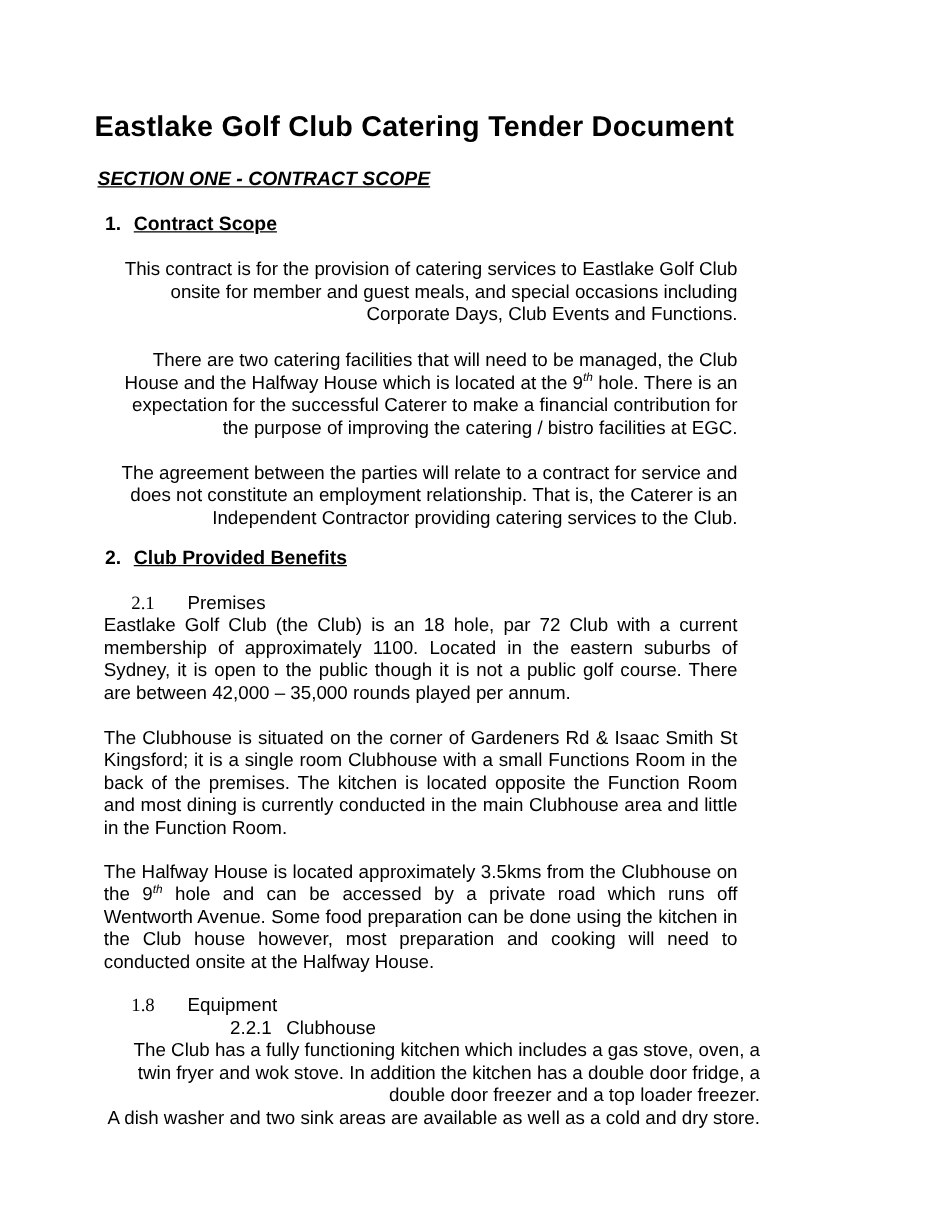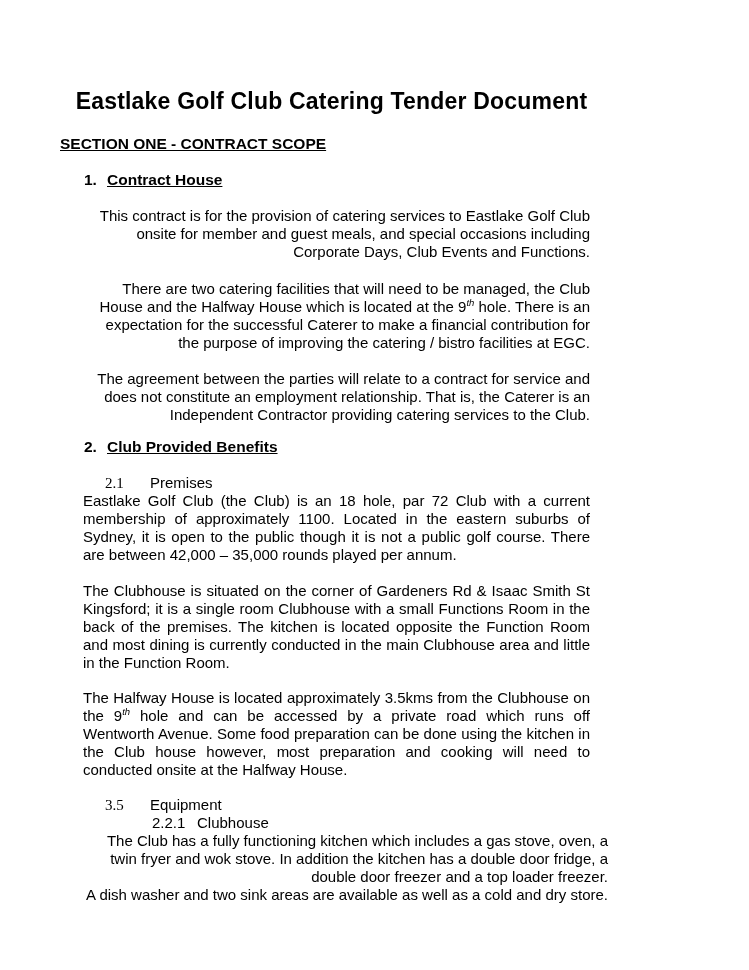--- a/index.html
+++ b/index.html
@@ -22,38 +22,39 @@
   }
   .doc-title {
     margin: 0;
     text-align: center;
     font-size: 23px;
     line-height: 27px;
     font-weight: bold;
     letter-spacing: 0.2px;
   }
   .section-heading {
-    margin: 20px 0 0 60px;
+    margin: 20px 0 0 78px;
     font-weight: bold;
     font-size: 15.5px;
+    font-style: italic;
   }
   .underlined { text-decoration: underline; }
 
   
   .h-num {
     display: flex;
     margin-top: 18px;
   }
   .h-num .num { flex: 0 0 auto; }
   .h-level1 { margin-left: 84px; font-weight: bold; font-size: 15.5px; }
   .h-level1 .num { width: 23px; }
   .h-level2 { margin-left: 105px; }
   .h-level2 .num { width: 45px; font-family: Liberation Serif, serif; }
   .h-level3 { margin-left: 152px; }
-  .h-level3 .num { width: 45px; }
+  .h-level3 .num { width: 45px; margin-left: 32px; }
   .mt-14 { margin-top: 14px; }
   .mt-17 { margin-top: 17px; }
   .mt-0  { margin-top: 0; }
 
   
   .para {
     margin: 18px 73px 0 83px;
     text-align: right;
   }
   .para.justified { text-align: justify; }
@@ -73,21 +74,21 @@
 <body>
 
 <div class="page">
 
   <h1 class="doc-title">Eastlake Golf Club Catering Tender Document</h1>
 
   <div class="section-heading"><span class="underlined">SECTION ONE - CONTRACT SCOPE</span></div>
 
   <div class="h-num h-level1">
     <span class="num">1.</span>
-    <span class="underlined">Contract House</span>
+    <span class="underlined">Contract Scope</span>
   </div>
 
   <p class="para">This contract is for the provision of catering services to Eastlake Golf Club onsite for member and guest meals, and special occasions including Corporate Days, Club Events and Functions.</p>
 
   <p class="para" style="margin-top:19px"><span>There are two catering facilities that will need to be managed, the Club House and the Halfway House which is located at the 9</span><sup class="ord">th</sup><span> hole. There is an expectation for the successful Caterer to make a financial contribution for the purpose of improving the catering / bistro facilities at EGC.</span></p>
 
   <p class="para">The agreement between the parties will relate to a contract for service and does not constitute an employment relationship. That is, the Caterer is an Independent Contractor providing catering services to the Club.</p>
 
   <div class="h-num h-level1 mt-14">
     <span class="num">2.</span>
@@ -99,21 +100,21 @@
     <span>Premises</span>
   </div>
 
   <p class="para justified no-gap">Eastlake Golf Club (the Club) is an 18 hole, par 72 Club with a current membership of approximately 1100. Located in the eastern suburbs of Sydney, it is open to the public though it is not a public golf course. There are between 42,000 – 35,000 rounds played per annum.</p>
 
   <p class="para justified">The Clubhouse is situated on the corner of Gardeners Rd &amp; Isaac Smith St Kingsford; it is a single room Clubhouse with a small Functions Room in the back of the premises. The kitchen is located opposite the Function Room and most dining is currently conducted in the main Clubhouse area and little in the Function Room.</p>
 
   <p class="para justified" style="margin-top:17px"><span>The Halfway House is located approximately 3.5kms from the Clubhouse on the 9</span><sup class="ord">th</sup><span> hole and can be accessed by a private road which runs off Wentworth Avenue. Some food preparation can be done using the kitchen in the Club house however, most preparation and cooking will need to conducted onsite at the Halfway House.</span></p>
 
   <div class="h-num h-level2 mt-17">
-    <span class="num">3.5</span>
+    <span class="num">1.8</span>
     <span>Equipment</span>
   </div>
 
   <div class="h-num h-level3 mt-0">
     <span class="num">2.2.1</span>
     <span>Clubhouse</span>
   </div>
 
   <p class="para indented no-gap">The Club has a fully functioning kitchen which includes a gas stove, oven, a twin fryer and wok stove. In addition the kitchen has a double door fridge, a double door freezer and a top loader freezer.</p>
 

